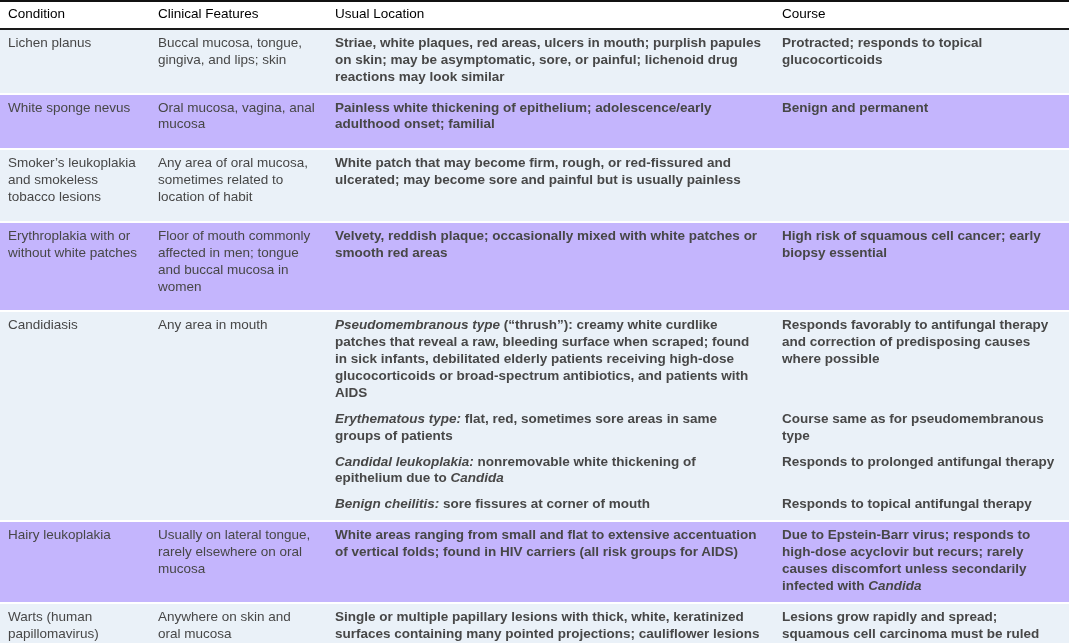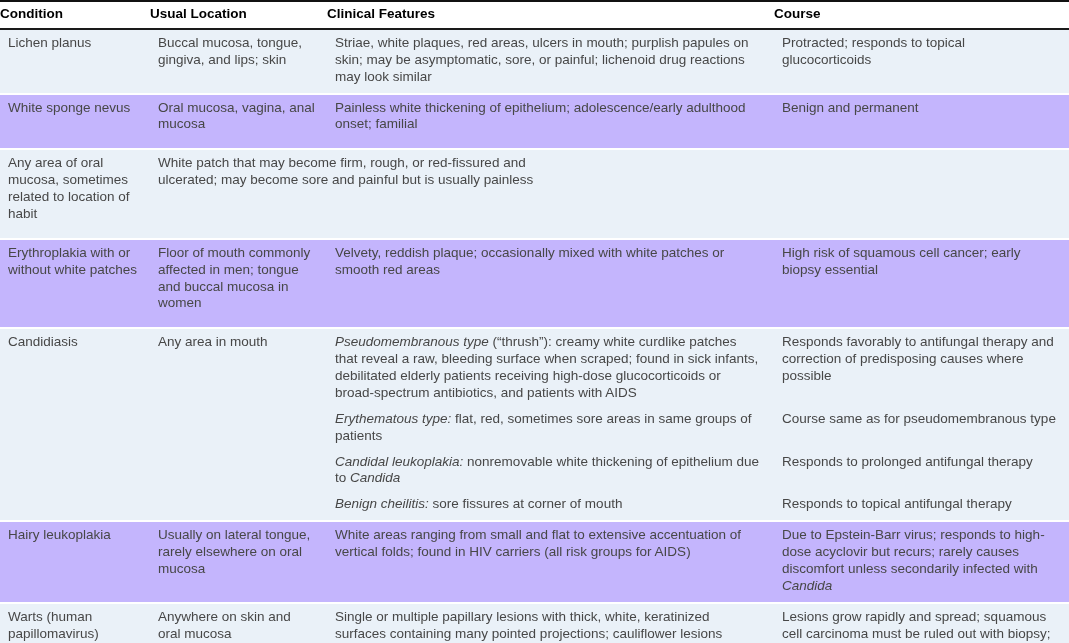--- a/index.html
+++ b/index.html
@@ -20,23 +20,23 @@
     border-top: 2px solid #111111;
     border-bottom: 2px solid #2a2a2a;
   }
   .header-row {
     display: grid;
     grid-template-columns: 150px 177px 447px 1fr;
     background: #ffffff;
     border-bottom: 2px solid #1a1a1a;
   }
   .header-cell {
-    font-weight: bold;
+    font-weight: normal;
     color: #000000;
-    padding: 4px 8px 5px 0;
+    padding: 4px 8px 5px 8px;
     font-size: 13.5px;
   }
   .band {
     display: grid;
     grid-template-columns: 150px 177px 1fr;
     margin-bottom: 2px;
   }
   .band:last-child { margin-bottom: 0; }
   .alt-a { background: #eaf1f8; }
   .alt-b { background: #c4b5fd; }
@@ -48,32 +48,33 @@
     flex-direction: column;
     gap: 9px;
     padding: 5px 0 7px 0;
   }
   .entry {
     display: grid;
     grid-template-columns: 447px 1fr;
   }
   .entry-cell {
     padding: 0 12px 0 8px;
+    font-weight: bold;
   }
   .it { font-style: italic; text-align: center; }
 </style>
 </head>
 <body>
 
 <div class="table-wrap">
 
   <div class="header-row">
     <div class="header-cell">Condition</div>
+    <div class="header-cell">Clinical Features</div>
     <div class="header-cell">Usual Location</div>
-    <div class="header-cell">Clinical Features</div>
     <div class="header-cell">Course</div>
   </div>
 
   <div class="band alt-a">
     <div class="cell">Lichen planus</div>
     <div class="cell">Buccal mucosa, tongue, gingiva, and lips; skin</div>
     <div class="entries">
       <div class="entry">
         <div class="entry-cell"><span>Striae, white plaques, red areas, ulcers in mouth; purplish papules on skin; may be asymptomatic, sore, or painful; lichenoid drug reactions may look similar</span></div>
         <div class="entry-cell"><span>Protracted; responds to topical glucocorticoids</span></div>
@@ -86,20 +87,21 @@
     <div class="cell">Oral mucosa, vagina, anal mucosa</div>
     <div class="entries">
       <div class="entry">
         <div class="entry-cell"><span>Painless white thickening of epithelium; adolescence/early adulthood onset; familial</span></div>
         <div class="entry-cell"><span>Benign and permanent</span></div>
       </div>
     </div>
   </div>
 
   <div class="band alt-a">
+    <div class="cell">Smoker’s leukoplakia and smokeless tobacco lesions</div>
     <div class="cell">Any area of oral mucosa, sometimes related to location of habit</div>
     <div class="entries">
       <div class="entry">
         <div class="entry-cell"><span>White patch that may become firm, rough, or red-fissured and ulcerated; may become sore and painful but is usually painless</span></div>
       </div>
     </div>
   </div>
 
   <div class="band alt-b">
     <div class="cell">Erythroplakia with or without white patches</div>

